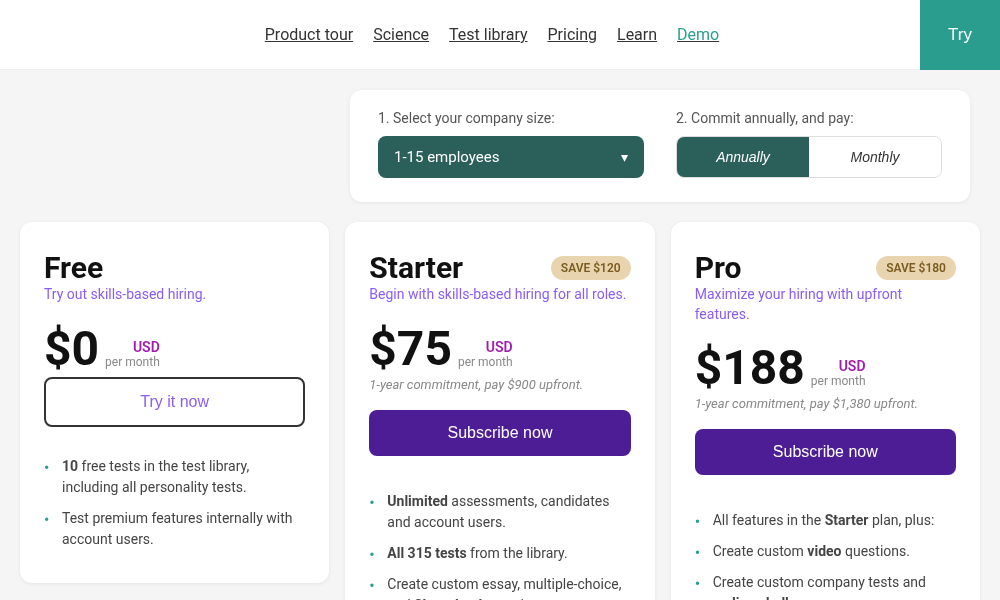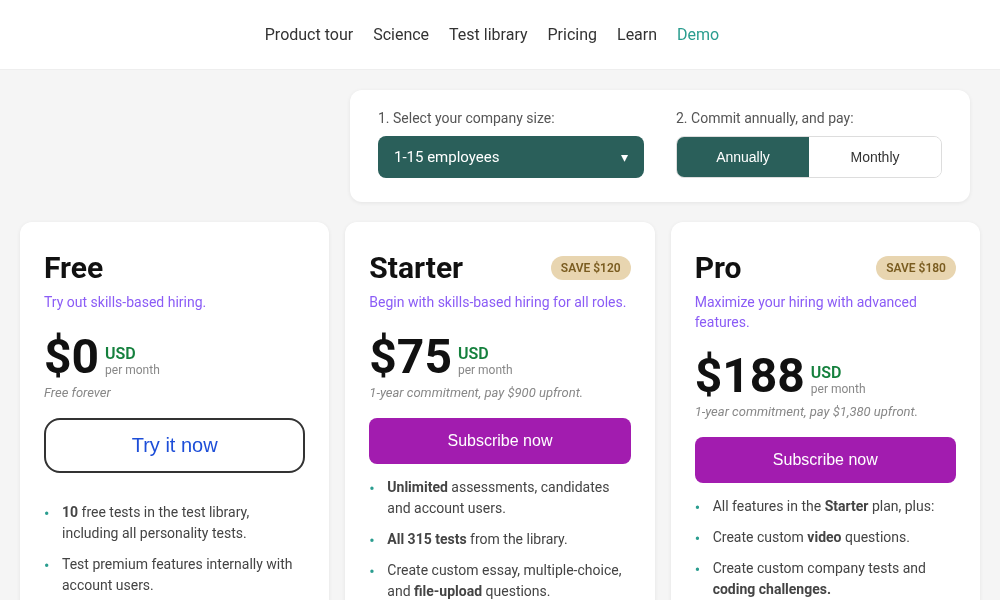--- a/index.html
+++ b/index.html
@@ -15,20 +15,21 @@
       height: 70px;
       border-bottom: 1px solid #eee;
       position: relative;
     }
     .nav-links {
       display: flex;
       align-items: flex-end;
       gap: 20px;
       flex: 1;
       justify-content: center;
+      text-decoration: underline;
     }
     .nav-link {
       font-size: 16px;
       color: #333;
       cursor: pointer;
       text-decoration: none;
     }
     .nav-link.active {
       color: #2a9d8f;
     }
@@ -105,20 +106,21 @@
       overflow: hidden;
     }
     .toggle-btn {
       flex: 1;
       padding: 12px 12px;
       font-size: 14px;
       border: none;
       cursor: pointer;
       background: #fff;
       color: #333;
+      font-style: italic;
     }
     .toggle-btn.active {
       background: #2a5f5a;
       color: #fff;
     }
 
     
     .cards-row {
       display: flex;
       gap: 16px;
@@ -130,21 +132,20 @@
       padding: 28px 24px;
       flex: 1;
       box-shadow: 0 1px 4px rgba(0,0,0,0.07);
     }
 
     
     .card-header {
       display: flex;
       align-items: flex-start;
       justify-content: space-between;
-      margin-bottom: 8px;
     }
     .plan-name {
       font-size: 30px;
       font-weight: 700;
       color: #111;
     }
     .save-badge {
       background: #e8d5b0;
       color: #7a5c20;
       font-size: 12px;
@@ -172,23 +173,24 @@
       font-weight: 700;
       color: #111;
       line-height: 1;
     }
     .price-meta {
       display: flex;
       flex-direction: column;
       padding-bottom: 4px;
     }
     .price-currency {
-      font-size: 16px;
-      color: #15803d;
+      font-size: 14px;
+      color: #a21caf;
       font-weight: 600;
+      text-align: right;
     }
     .price-period {
       font-size: 12px;
       color: #888;
     }
     .price-commitment {
       font-size: 13px;
       color: #888;
       font-style: italic;
       margin-bottom: 18px;
@@ -198,39 +200,39 @@
       color: #888;
       font-style: italic;
       margin-bottom: 18px;
     }
 
     
     .btn-try {
       width: 100%;
       padding: 14px;
       border: 2px solid #333;
-      border-radius: 16px;
-      background: #fff;
-      font-size: 20px;
+      border-radius: 8px;
+      background: #fff;
+      font-size: 16px;
       cursor: pointer;
       font-weight: 500;
-      color: #1d4ed8;
+      color: #8b5cf6;
       margin-bottom: 24px;
     }
     .btn-subscribe {
       width: 100%;
       padding: 14px;
       border: none;
       border-radius: 8px;
-      background: #a21caf;
+      background: #4c1d95;
       color: #fff;
       font-size: 16px;
       cursor: pointer;
       font-weight: 500;
-      margin-bottom: 8px;
+      margin-bottom: 30px;
     }
 
     
     .features-list {
       list-style: none;
       padding: 0;
     }
     .features-list li {
       font-size: 14px;
       color: #444;
@@ -255,20 +257,21 @@
 
 <nav class="navbar">
   <div class="nav-links">
     <a class="nav-link">Product tour</a>
     <a class="nav-link">Science</a>
     <a class="nav-link">Test library</a>
     <a class="nav-link">Pricing</a>
     <a class="nav-link">Learn</a>
     <a class="nav-link active nav-demo">Demo</a>
   </div>
+  <button class="nav-try-btn">Try</button>
 </nav>
 
 <div class="main">
 
   <div class="selector-box">
     <div class="selector-row">
       <div class="selector-col">
         <div class="selector-label">1. Select your company size:</div>
         <div class="company-select">
           <span>1-15 employees</span>
@@ -292,21 +295,20 @@
         <div class="plan-name">Free</div>
       </div>
       <div class="plan-desc">Try out skills-based hiring.</div>
       <div class="price-row">
         <span class="price-amount">$0</span>
         <div class="price-meta">
           <span class="price-currency">USD</span>
           <span class="price-period">per month</span>
         </div>
       </div>
-      <div class="free-forever">Free forever</div>
       <button class="btn-try">Try it now</button>
       <ul class="features-list">
         <li><b>10</b> free tests in the test library, including all personality tests.</li>
         <li>Test premium features internally with  account users.</li>
       </ul>
     </div>
 
     <div class="card">
       <div class="card-header">
         <div class="plan-name">Starter</div>
@@ -328,21 +330,21 @@
         <li>Create custom essay, multiple-choice, and <b>file-upload</b> questions.</li>
 
       </ul>
     </div>
 
     <div class="card">
       <div class="card-header">
         <div class="plan-name">Pro</div>
         <span class="save-badge">SAVE $180</span>
       </div>
-      <div class="plan-desc">Maximize your hiring with advanced features.</div>
+      <div class="plan-desc">Maximize your hiring with upfront features.</div>
       <div class="price-row">
         <span class="price-amount">$188</span>
         <div class="price-meta">
           <span class="price-currency">USD</span>
           <span class="price-period">per month</span>
         </div>
       </div>
       <div class="price-commitment">1-year commitment, pay $1,380 upfront.</div>
       <button class="btn-subscribe">Subscribe now</button>
       <ul class="features-list">

